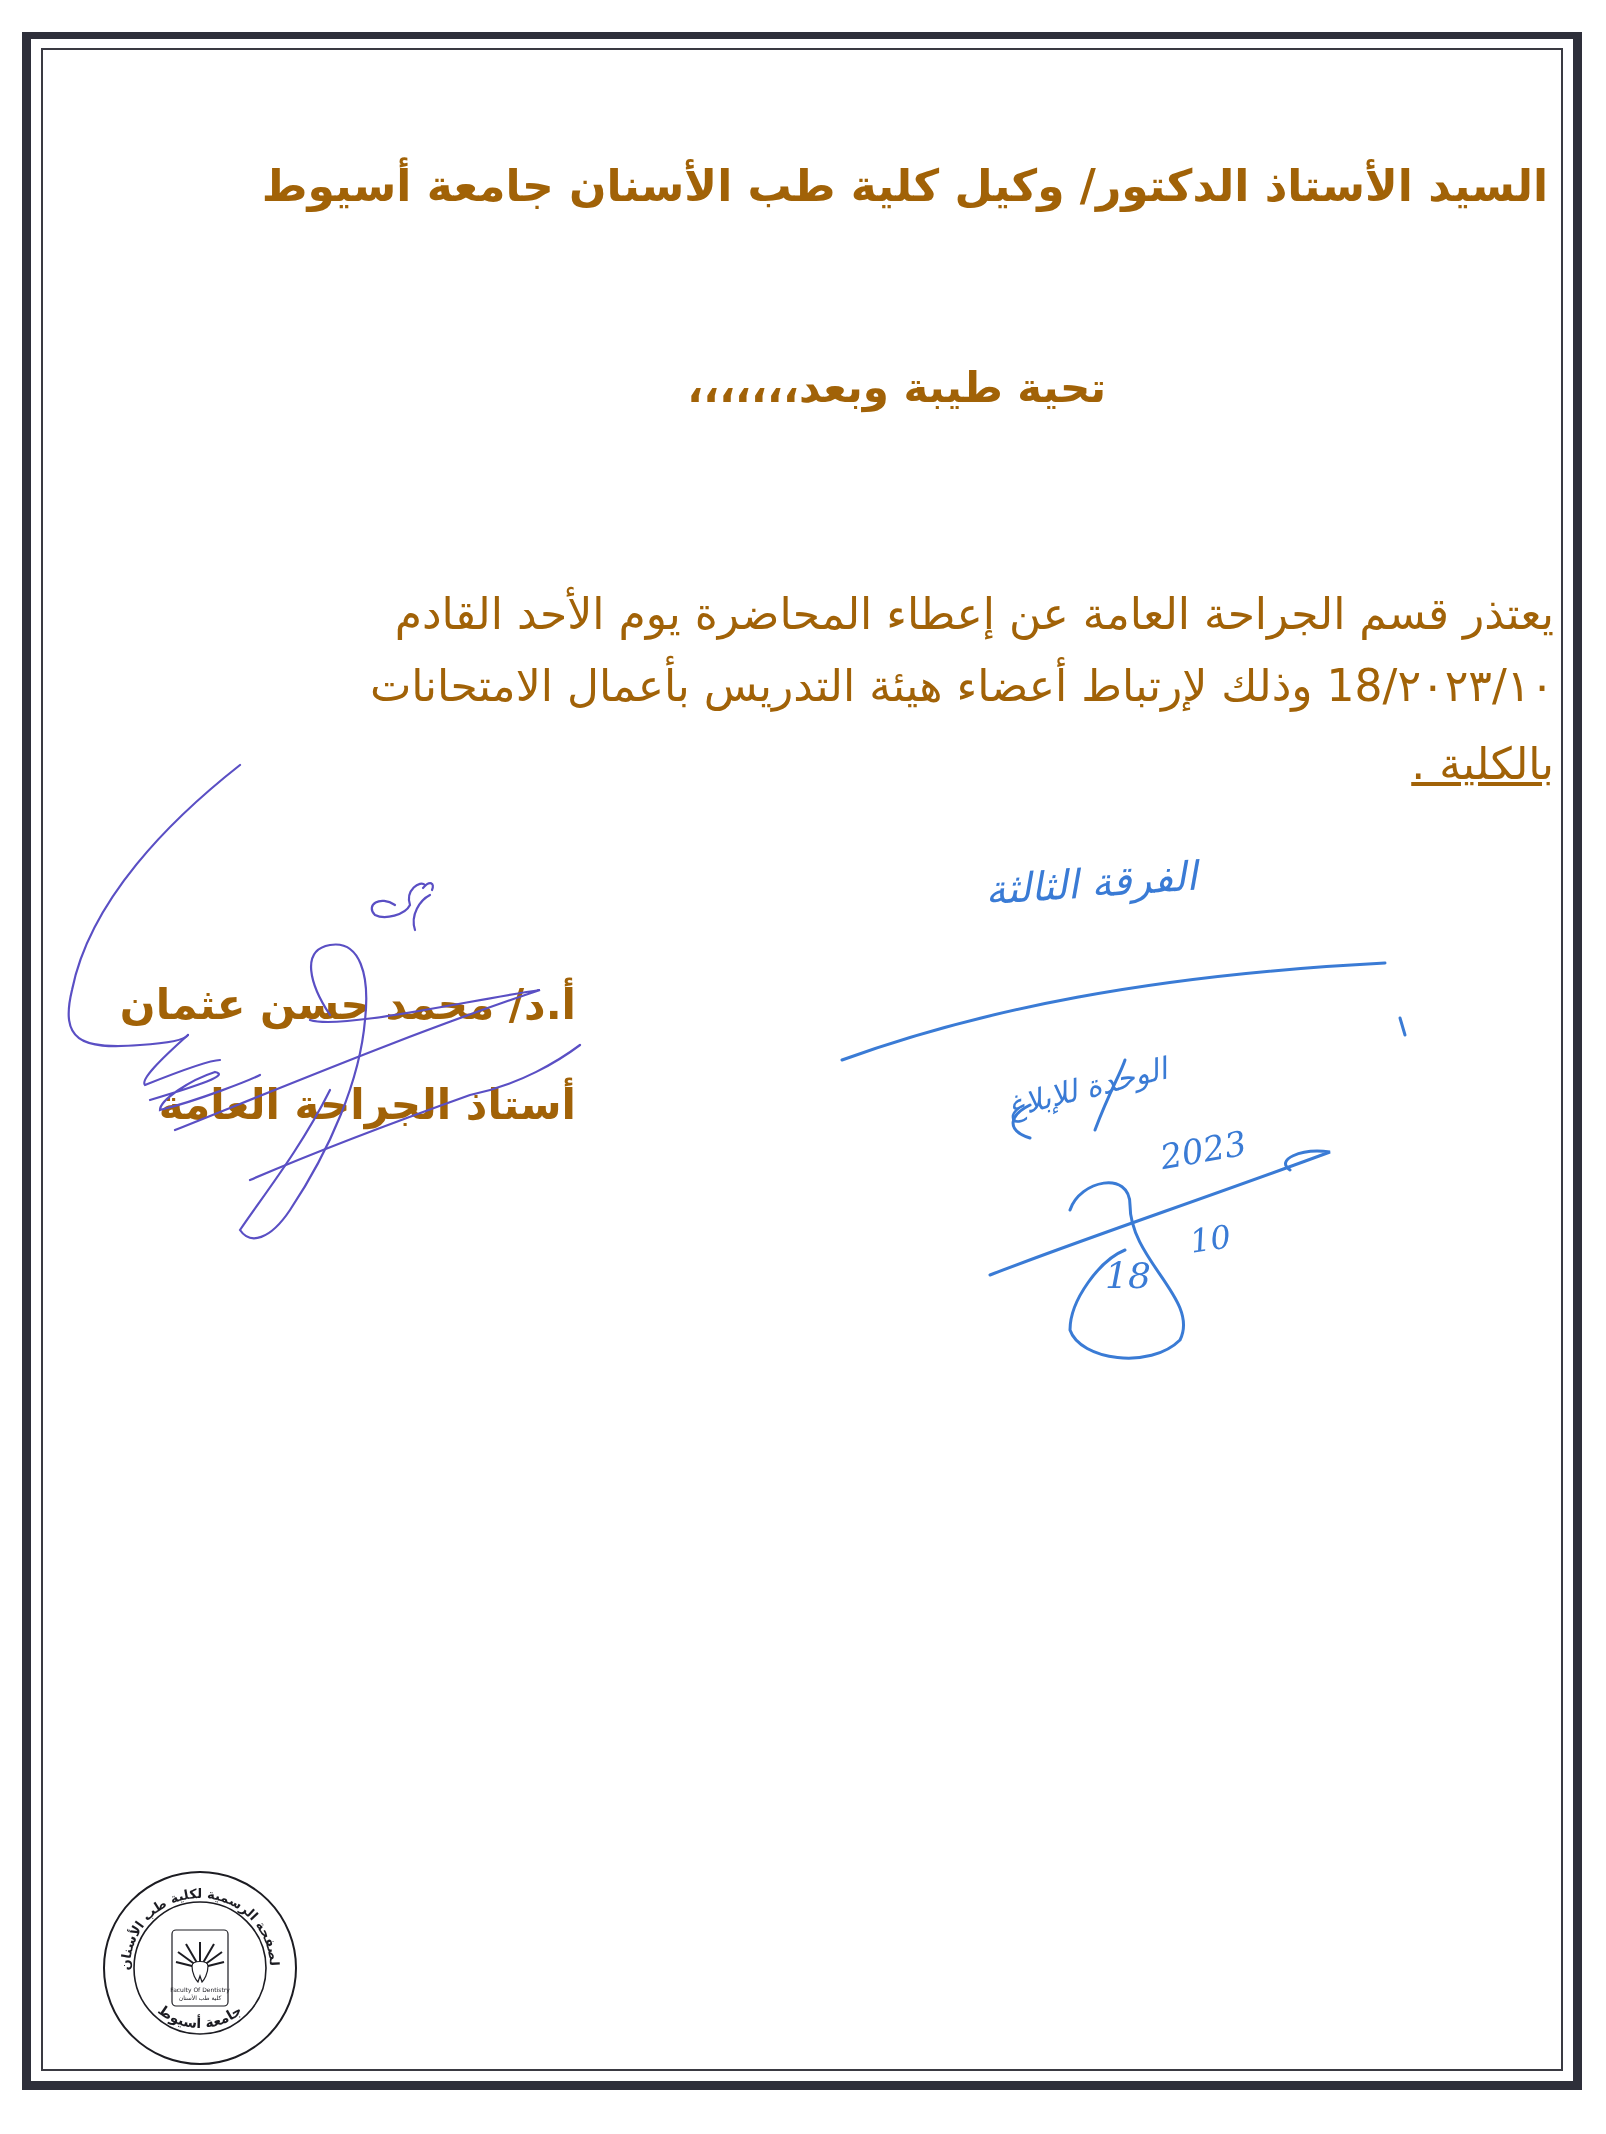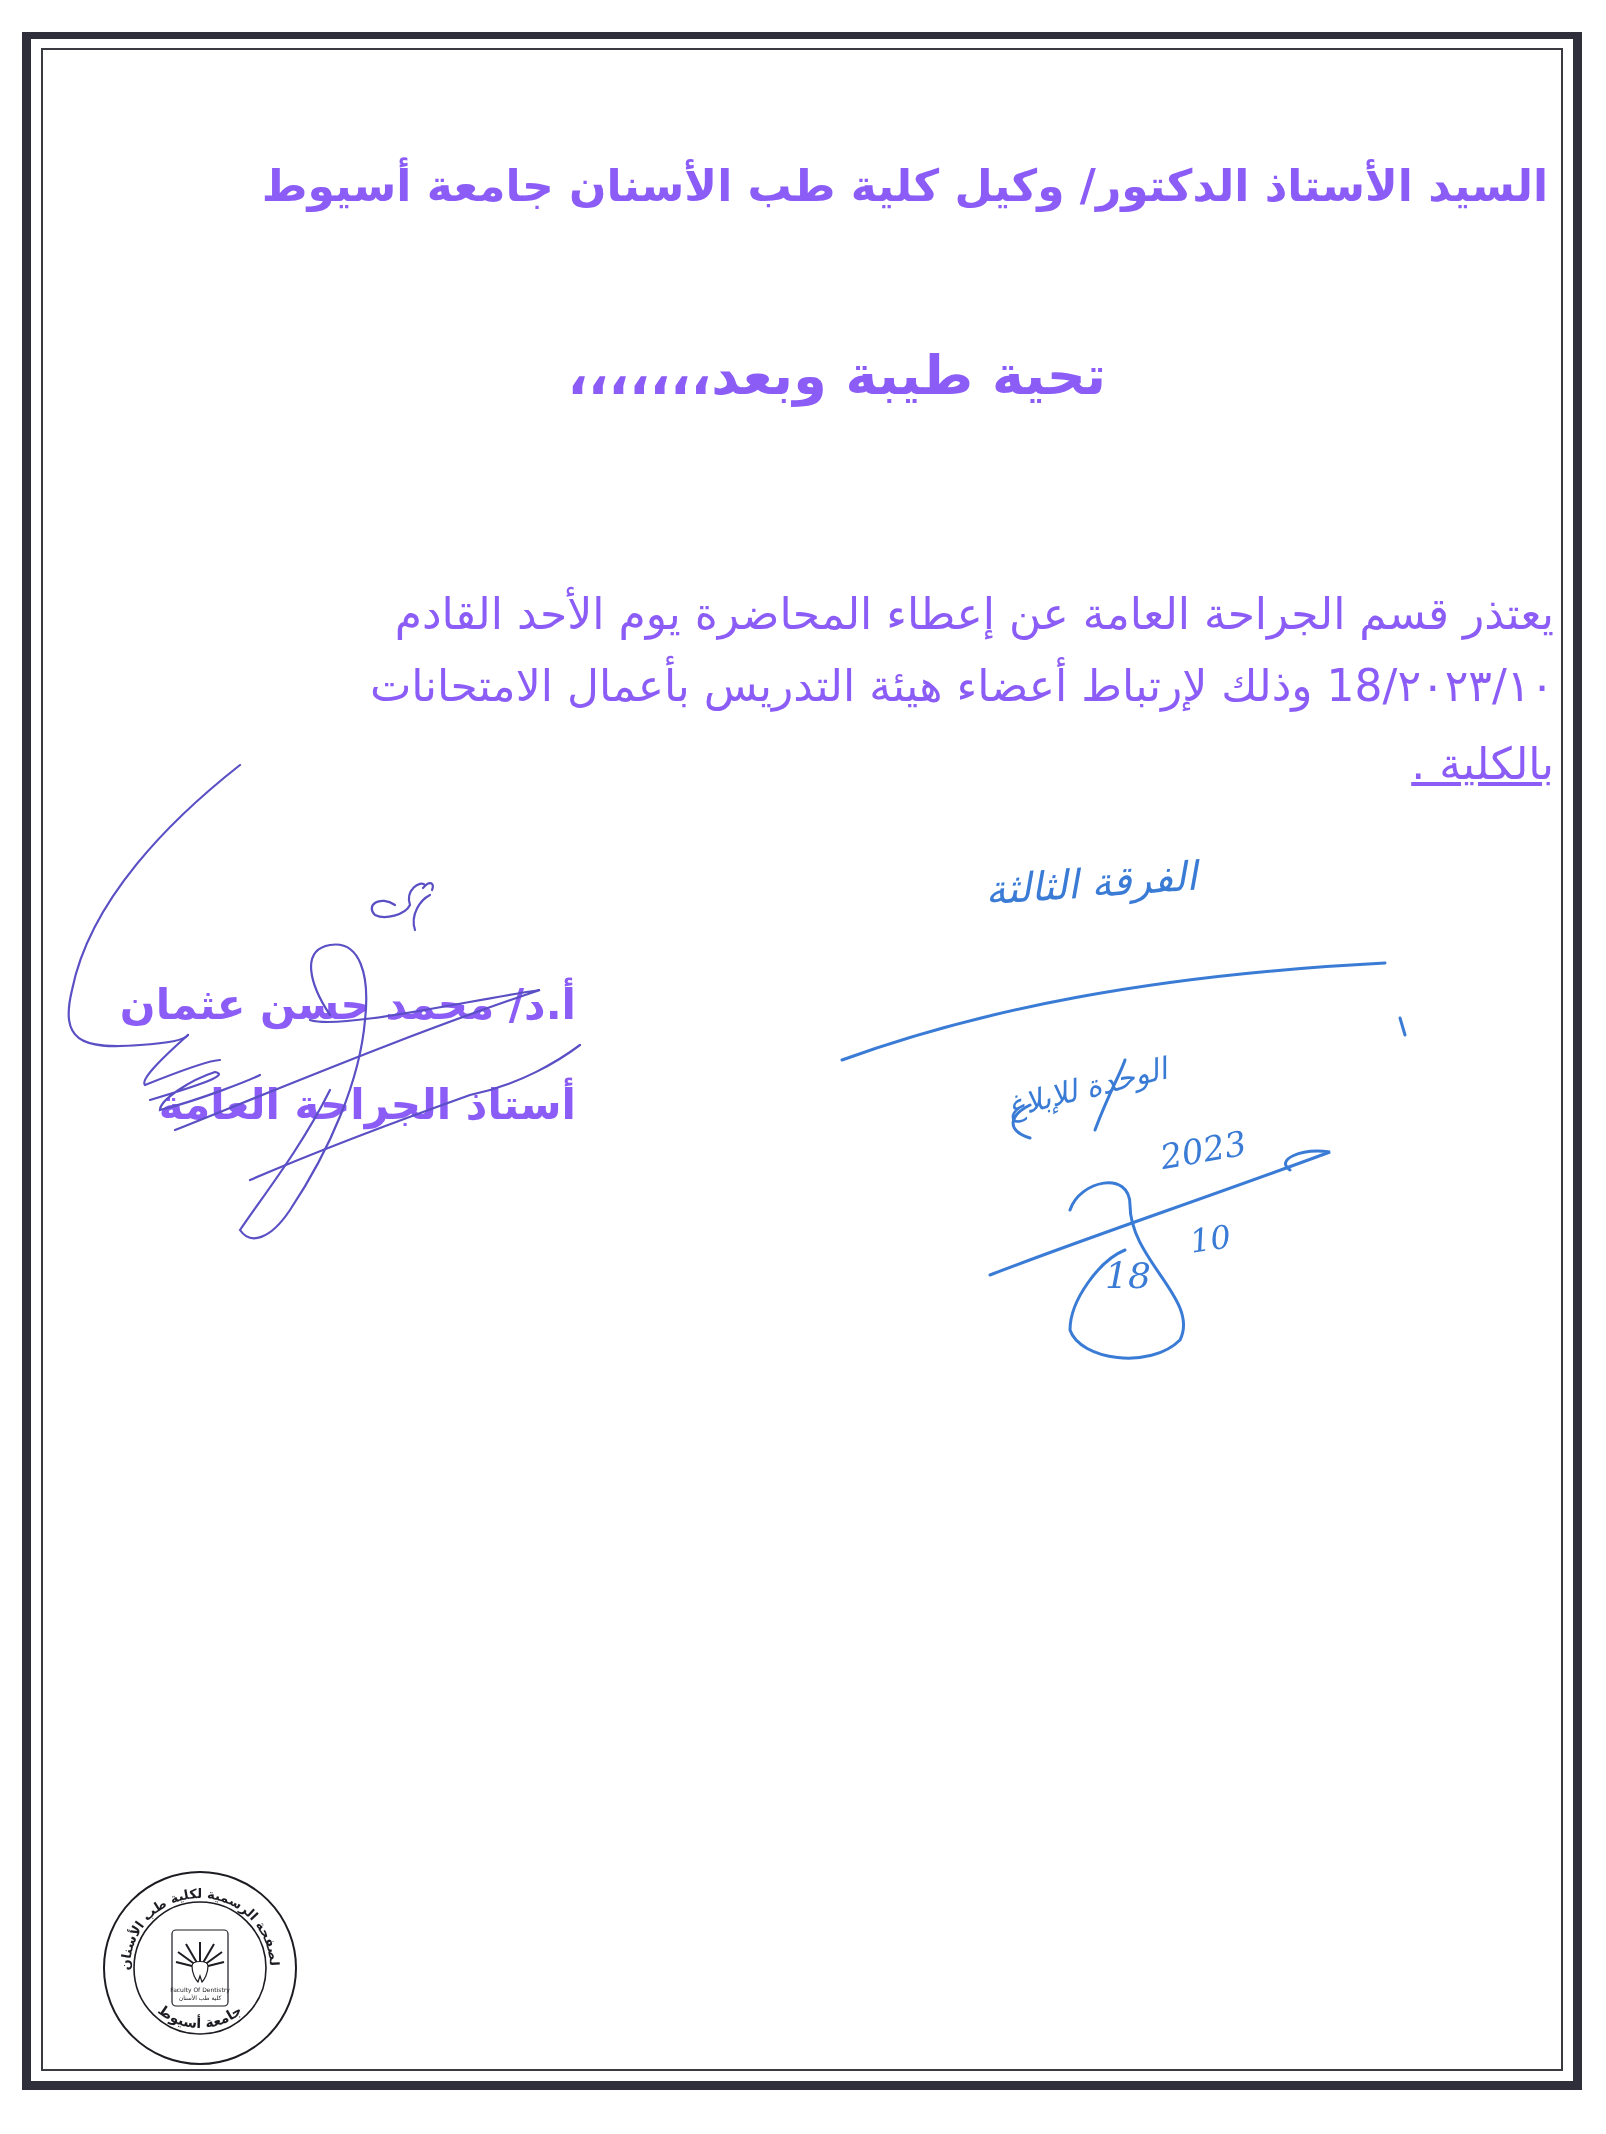--- a/index.html
+++ b/index.html
@@ -31,34 +31,34 @@
       left: 10px;
       top: 9px;
       right: 10px;
       bottom: 10px;
       border: 2px solid #3a3a42;
     }
     .text {
       position: absolute;
       direction: rtl;
       text-align: left;
-      color: #8b5cf6;
+      color: #a16207;
       white-space: nowrap;
     }
     .addressee {
       right: 58px;
       top: 160px;
       font-size: 44px;
       font-weight: bold;
       letter-spacing: 0px;
     }
     .greeting {
       right: 500px;
-      top: 344px;
-      font-size: 54px;
+      top: 363px;
+      font-size: 42px;
       font-weight: bold;
     }
     .body-line {
       right: 52px;
       font-size: 44px;
       font-weight: normal;
     }
     .bl1 { top: 588px; }
     .bl2 { top: 660px; }
     .bl3 { top: 738px; text-decoration: underline; }

